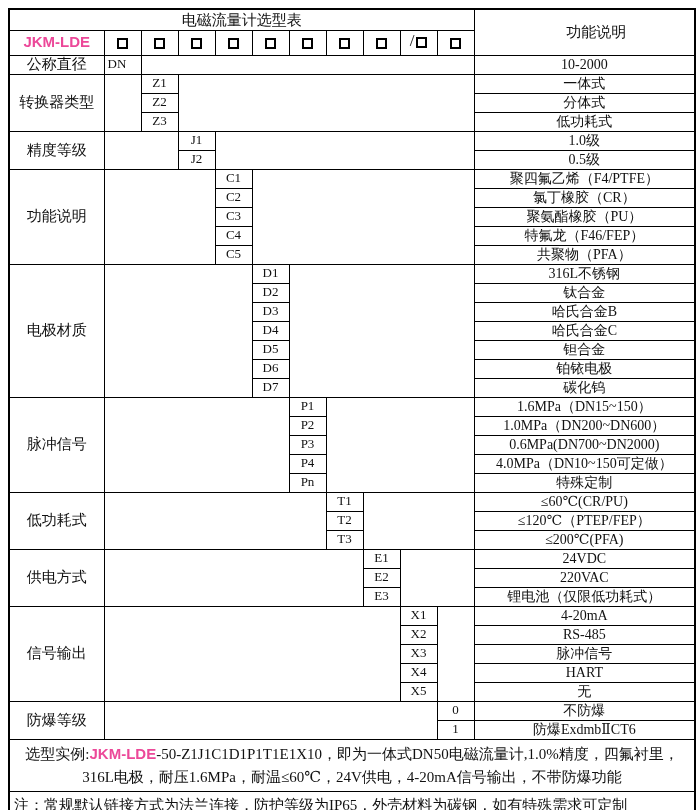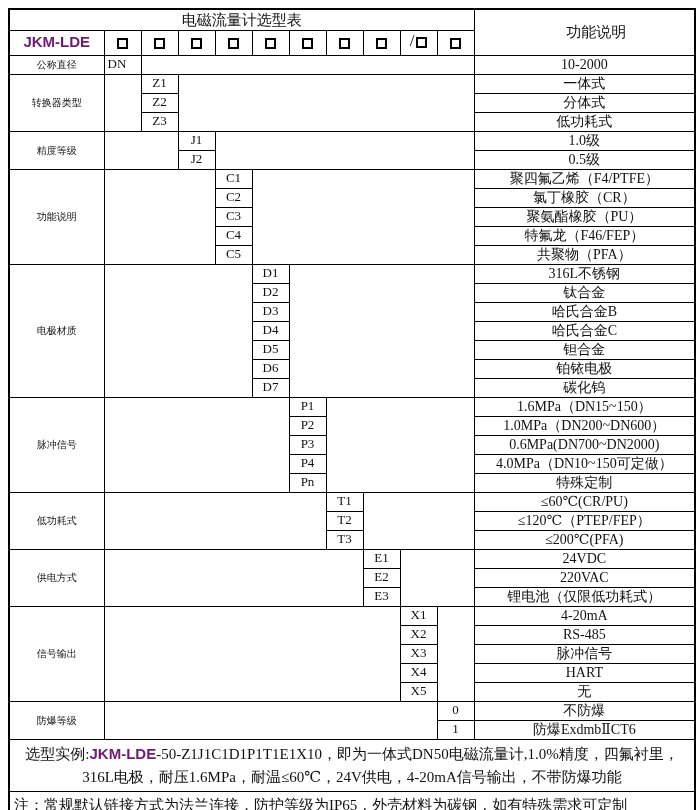--- a/index.html
+++ b/index.html
@@ -33,24 +33,24 @@
   tr.r-model   { height: 25px; }
   tr.r-data    { height: 19px; }
   tr.r-example { height: 50px; }
   tr.r-note    { height: 27px; }
 
   .title-cell   { font-size: 15px; }
   .func-header  { font-size: 15px; padding-left: 24px; }
   .model-cell, .model-bold {
     font-family: "Liberation Sans", "DejaVu Sans", sans-serif;
     font-weight: bold;
-    color: #701a75;
+    color: #ec4899;
     font-size: 15px;
   }
-  .category-cell { font-size: 10px; }
+  .category-cell { font-size: 15px; }
   .code-cell     { font-size: 13px; }
   .code-cell.left { text-align: left; padding-left: 3px; margin-left: 19px; }
   .desc-cell     { font-size: 14px; margin-top: 48px; }
   .empty-cell    { background: #fff; }
 
   .cb-cell { text-align: center; }
   .cb {
     display: inline-block;
     width: 11px; height: 11px;
     border: 2px solid #000;

